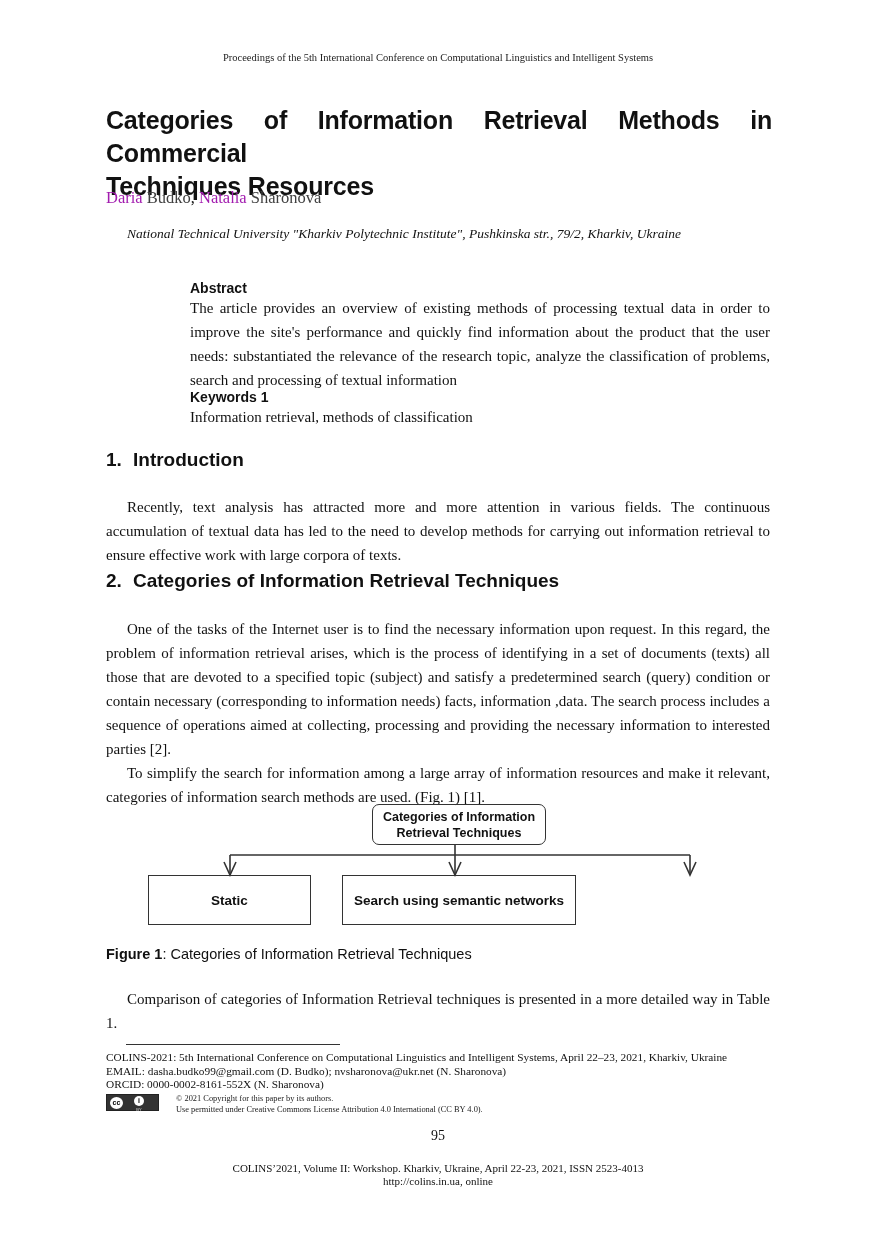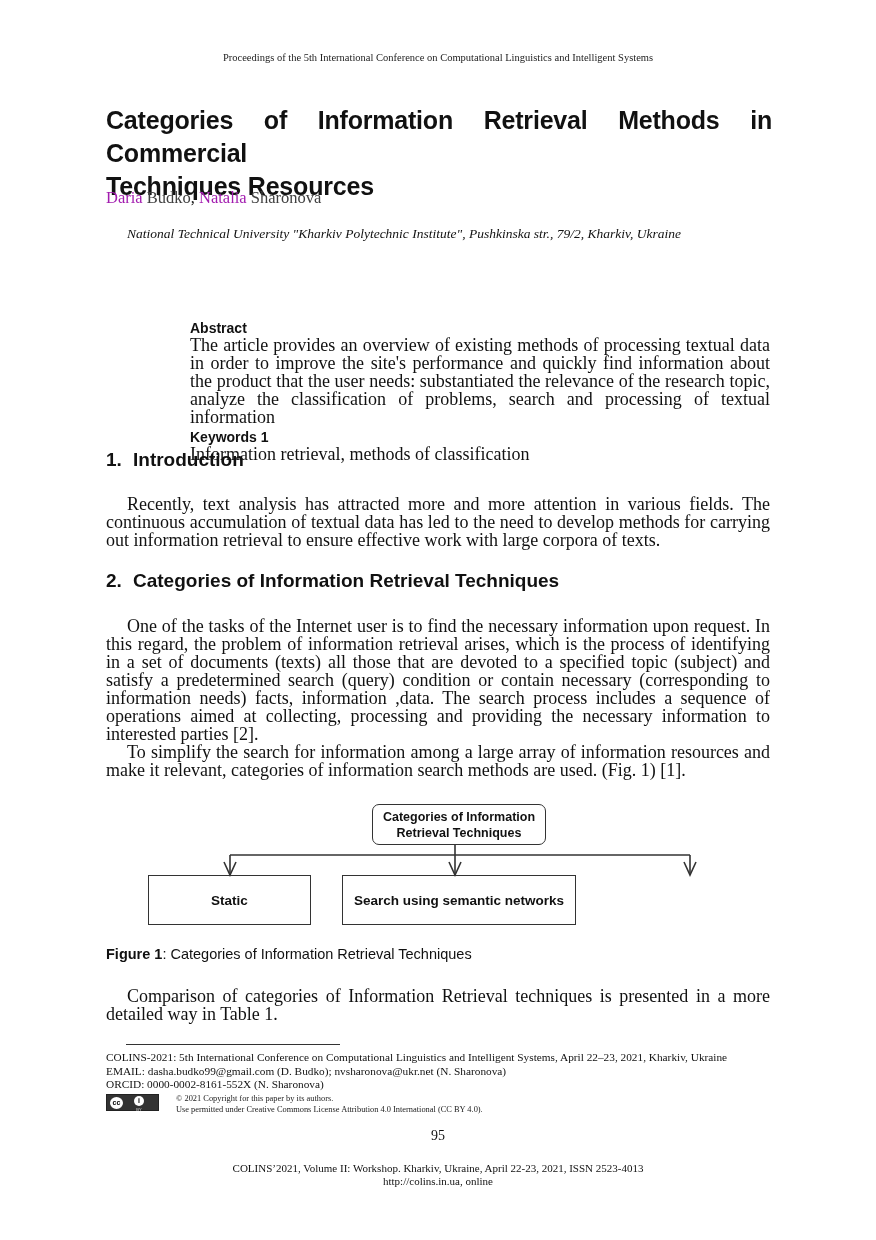--- a/index.html
+++ b/index.html
@@ -7,23 +7,23 @@
   .serif { font-family: "Liberation Serif", "DejaVu Serif", serif; }
   .sans { font-family: "Liberation Sans", "DejaVu Sans", sans-serif; }
   .abs { position: absolute; }
   .running-head { left: 0; width: 876px; top: 52px; text-align: center; font-size: 10.5px; color: #222; }
   .title { left: 106px; width: 666px; top: 104px; font-size: 25px; font-weight: bold; line-height: 33px; text-align: justify; text-align-last: left; color: #111; letter-spacing: -0.2px; }
   .title .l1 { display: block; text-align: justify; text-align-last: justify; }
   .authors { left: 106px; top: 188px; font-size: 16.5px; }
   .authors .given { color: #a21caf; }
   .authors .family { color: #404040; }
   .affil { left: 127px; top: 226px; font-size: 13.5px; font-style: italic; }
-  .abs-block { left: 190px; width: 580px; margin-top: 40px; }
+  .abs-block { left: 190px; width: 580px; }
   .subhead { font-weight: bold; font-size: 14px; }
-  .para { font-size: 18px; line-height: 18px; text-align: justify; }
+  .para { font-size: 15px; line-height: 24px; text-align: justify; }
   .body-block { left: 106px; width: 664px; }
   .indent { text-indent: 21px; }
   .section { left: 106px; font-size: 19px; font-weight: bold; }
   .section .num { display: inline-block; width: 27px; }
   .diagram { left: 140px; top: 800px; width: 640px; height: 135px; }
   .box { position: absolute; border: 1.6px solid #333; box-sizing: border-box; display: flex; align-items: center; justify-content: center; font-weight: bold; font-size: 13.5px; color: #111; text-align: center; }
   .root { border-radius: 7px; line-height: 16px; font-size: 12.5px; }
   .caption { left: 106px; top: 946px; font-size: 14.5px; }
   .caption b { font-weight: bold; }
   .footrule { left: 126px; top: 1044px; width: 214px; border-top: 1px solid #333; }

